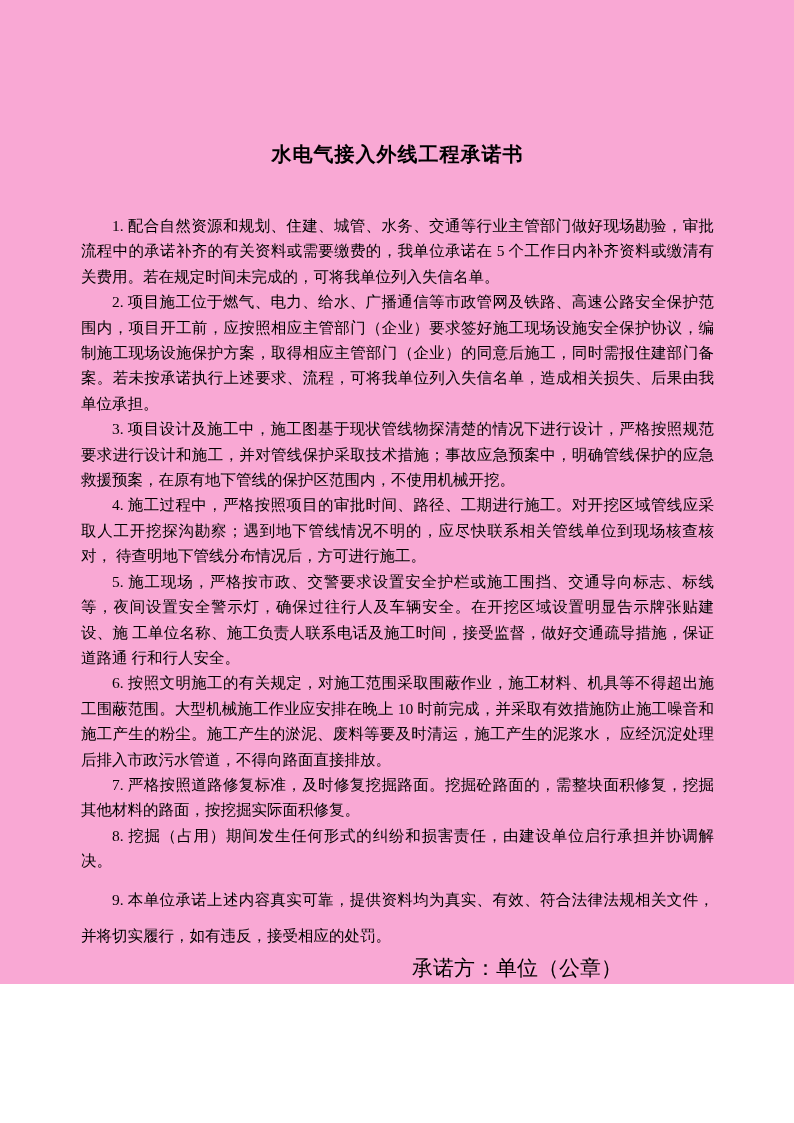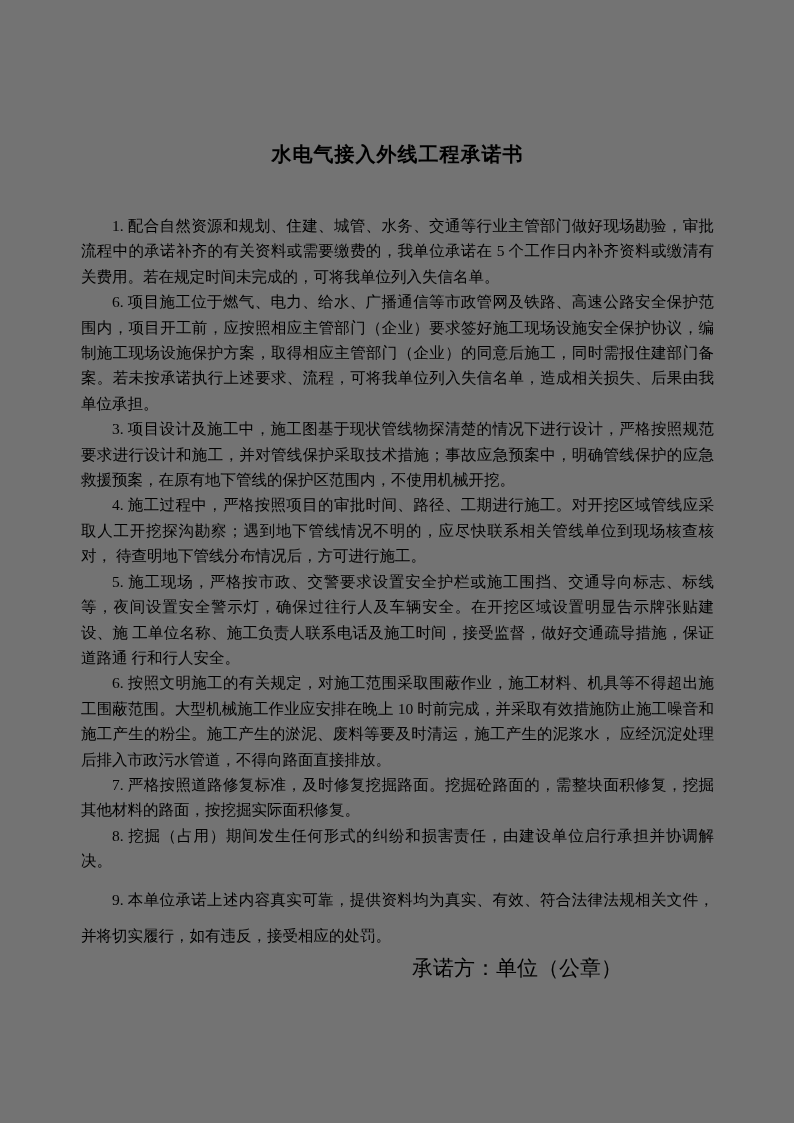--- a/index.html
+++ b/index.html
@@ -3,23 +3,23 @@
 <meta charset="utf-8">
 <style>
   html, body {
     margin: 0;
     padding: 0;
     background: #ffffff;
   }
   .page {
     position: relative;
     width: 794px;
-    height: 1123px;
+    height: 984px;
     margin: 0 auto;
-    background: #737373;
+    background: #f9a8d4;
     box-sizing: border-box;
     padding: 140px 80px 0 81px;
     color: #000000;
     font-family: "Liberation Serif", "DejaVu Serif", serif;
     overflow: hidden;
   }
   .doc-title {
     margin: 0 0 45px 0;
     font-size: 20px;
     line-height: 28px;
@@ -51,21 +51,21 @@
 </style>
 </head>
 <body>
 
 <div class="page">
 
   <h1 class="doc-title">水电气接入外线工程承诺书</h1>
 
   <div class="doc-body">
     <p class="para">1. 配合自然资源和规划、住建、城管、水务、交通等行业主管部门做好现场勘验，审批流程中的承诺补齐的有关资料或需要缴费的，我单位承诺在 5 个工作日内补齐资料或缴清有关费用。若在规定时间未完成的，可将我单位列入失信名单。</p>
-    <p class="para">6. 项目施工位于燃气、电力、给水、广播通信等市政管网及铁路、高速公路安全保护范 围内，项目开工前，应按照相应主管部门（企业）要求签好施工现场设施安全保护协议，编 制施工现场设施保护方案，取得相应主管部门（企业）的同意后施工，同时需报住建部门备 案。若未按承诺执行上述要求、流程，可将我单位列入失信名单，造成相关损失、后果由我 单位承担。</p>
+    <p class="para">2. 项目施工位于燃气、电力、给水、广播通信等市政管网及铁路、高速公路安全保护范 围内，项目开工前，应按照相应主管部门（企业）要求签好施工现场设施安全保护协议，编 制施工现场设施保护方案，取得相应主管部门（企业）的同意后施工，同时需报住建部门备 案。若未按承诺执行上述要求、流程，可将我单位列入失信名单，造成相关损失、后果由我 单位承担。</p>
     <p class="para">3. 项目设计及施工中，施工图基于现状管线物探清楚的情况下进行设计，严格按照规范要求进行设计和施工，并对管线保护采取技术措施；事故应急预案中，明确管线保护的应急救援预案，在原有地下管线的保护区范围内，不使用机械开挖。</p>
     <p class="para">4. 施工过程中，严格按照项目的审批时间、路径、工期进行施工。对开挖区域管线应采取人工开挖探沟勘察；遇到地下管线情况不明的，应尽快联系相关管线单位到现场核查核对， 待查明地下管线分布情况后，方可进行施工。</p>
     <p class="para">5. 施工现场，严格按市政、交警要求设置安全护栏或施工围挡、交通导向标志、标线等，夜间设置安全警示灯，确保过往行人及车辆安全。在开挖区域设置明显告示牌张贴建设、施 工单位名称、施工负责人联系电话及施工时间，接受监督，做好交通疏导措施，保证道路通 行和行人安全。</p>
     <p class="para">6. 按照文明施工的有关规定，对施工范围采取围蔽作业，施工材料、机具等不得超出施工围蔽范围。大型机械施工作业应安排在晚上 10 时前完成，并采取有效措施防止施工噪音和 施工产生的粉尘。施工产生的淤泥、废料等要及时清运，施工产生的泥浆水， 应经沉淀处理 后排入市政污水管道，不得向路面直接排放。</p>
     <p class="para">7. 严格按照道路修复标准，及时修复挖掘路面。挖掘砼路面的，需整块面积修复，挖掘其他材料的路面，按挖掘实际面积修复。</p>
     <p class="para">8. 挖掘（占用）期间发生任何形式的纠纷和损害责任，由建设单位启行承担并协调解决。</p>
     <p class="para para-9">9. 本单位承诺上述内容真实可靠，提供资料均为真实、有效、符合法律法规相关文件，并将切实履行，如有违反，接受相应的处罚。</p>
   </div>
 
   <div class="signature-line">

